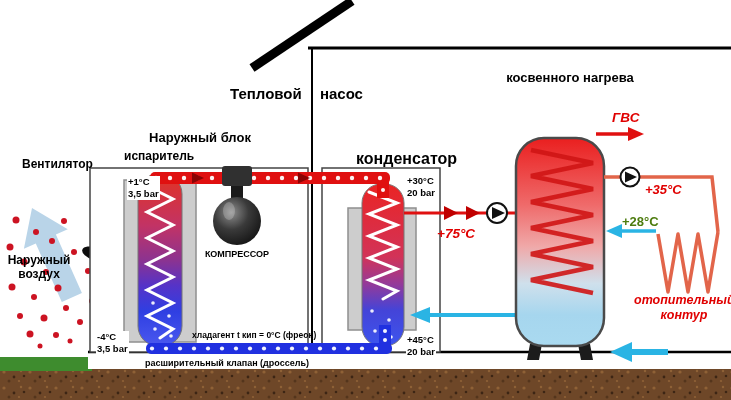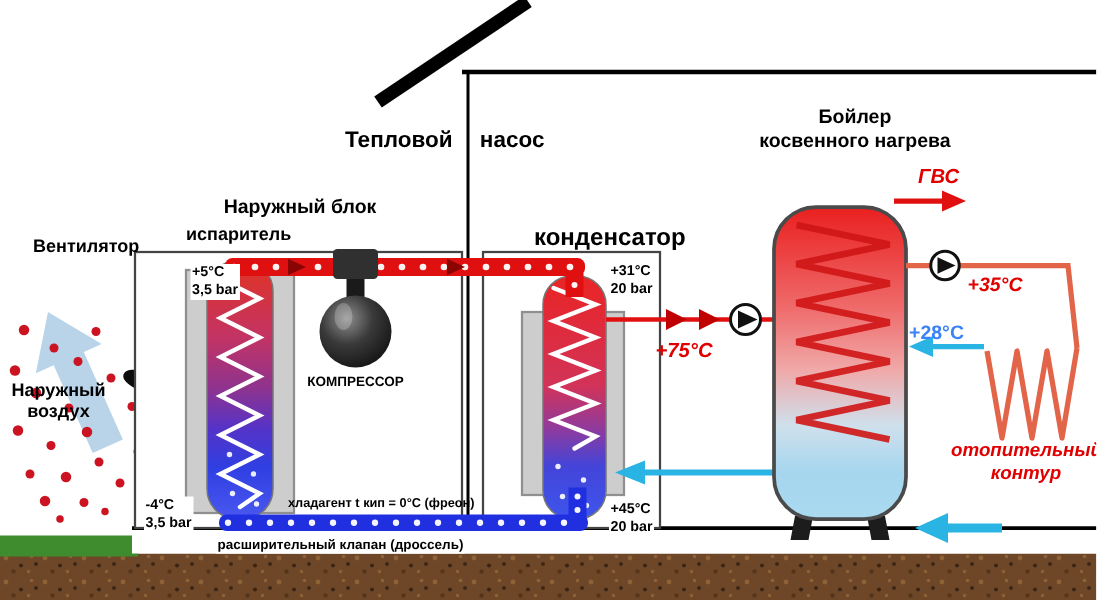--- a/index.html
+++ b/index.html
@@ -5,21 +5,21 @@
   html,body{margin:0;padding:0;background:#fff;}
   .stage{position:relative;width:731px;height:400px;background:#ffffff;overflow:hidden;
          font-family:"Liberation Sans",sans-serif;}
   .stage svg{position:absolute;left:0;top:0;}
   .lbl{position:absolute;color:#000;white-space:nowrap;line-height:1.2;}
   .b{font-weight:bold;}
   .c{text-align:center;white-space:normal;}
   .small{font-size:9.5px;line-height:1.25;background:#fff;padding:0 1px;}
   .nobg{background:transparent;}
   .red{color:#e00000;font-style:italic;}
-  .blue{color:#3b82f6;}
+  .blue{color:#4d7c0f;margin-left:16px;}
 </style>
 </head>
 <body>
 
 <div class="stage">
 
 <svg width="731" height="400" viewBox="0 0 731 400">
   <defs>
     <linearGradient id="evapGrad" x1="0" y1="0" x2="0" y2="1">
       <stop offset="0" stop-color="#e23322"></stop>
@@ -246,45 +246,44 @@
 <div class="lbl b" style="left:124px;top:149px;font-size:12px">испаритель</div>
 
 <div class="lbl b" style="left:230px;top:85px;font-size:15px;word-spacing:14px">Тепловой насос</div>
 
 
 <div class="lbl b" style="left:356px;top:149px;font-size:16px">конденсатор</div>
 
 <div class="lbl b c" style="left:197px;top:249px;width:80px;font-size:9px">КОМПРЕССОР</div>
 
 <div class="lbl small b" style="left:127px;top:176px">
-  <div>+5°C</div>
+  <div>+1°C</div>
   <div>3,5 bar</div>
 </div>
 
 <div class="lbl small b" style="left:96px;top:331px">
   <div>-4°C</div>
   <div>3,5 bar</div>
 </div>
 
 <div class="lbl small b" style="left:406px;top:175px">
-  <div>+31°C</div>
+  <div>+30°C</div>
   <div>20 bar</div>
 </div>
 
 <div class="lbl small b" style="left:406px;top:334px">
   <div>+45°C</div>
   <div>20 bar</div>
 </div>
 
 <div class="lbl b nobg" style="left:192px;top:330px;font-size:8.5px">хладагент t кип = 0°C (фреон)</div>
 
 <div class="lbl small" style="left:144px;top:358px;font-size:9px;font-weight:bold">расширительный клапан (дроссель)</div>
 
 <div class="lbl b c" style="left:495px;top:70px;width:150px;font-size:13px">
-  <div>Бойлер</div>
   <div>косвенного нагрева</div>
 </div>
 
 <div class="lbl b red" style="left:612px;top:110px;font-size:13.5px">ГВС</div>
 
 <div class="lbl b red" style="left:437px;top:226px;font-size:13.5px">+75°C</div>
 
 <div class="lbl b red" style="left:645px;top:182px;font-size:13px">+35°C</div>
 
 <div class="lbl b blue" style="left:606px;top:214px;font-size:13px">+28°C</div>

